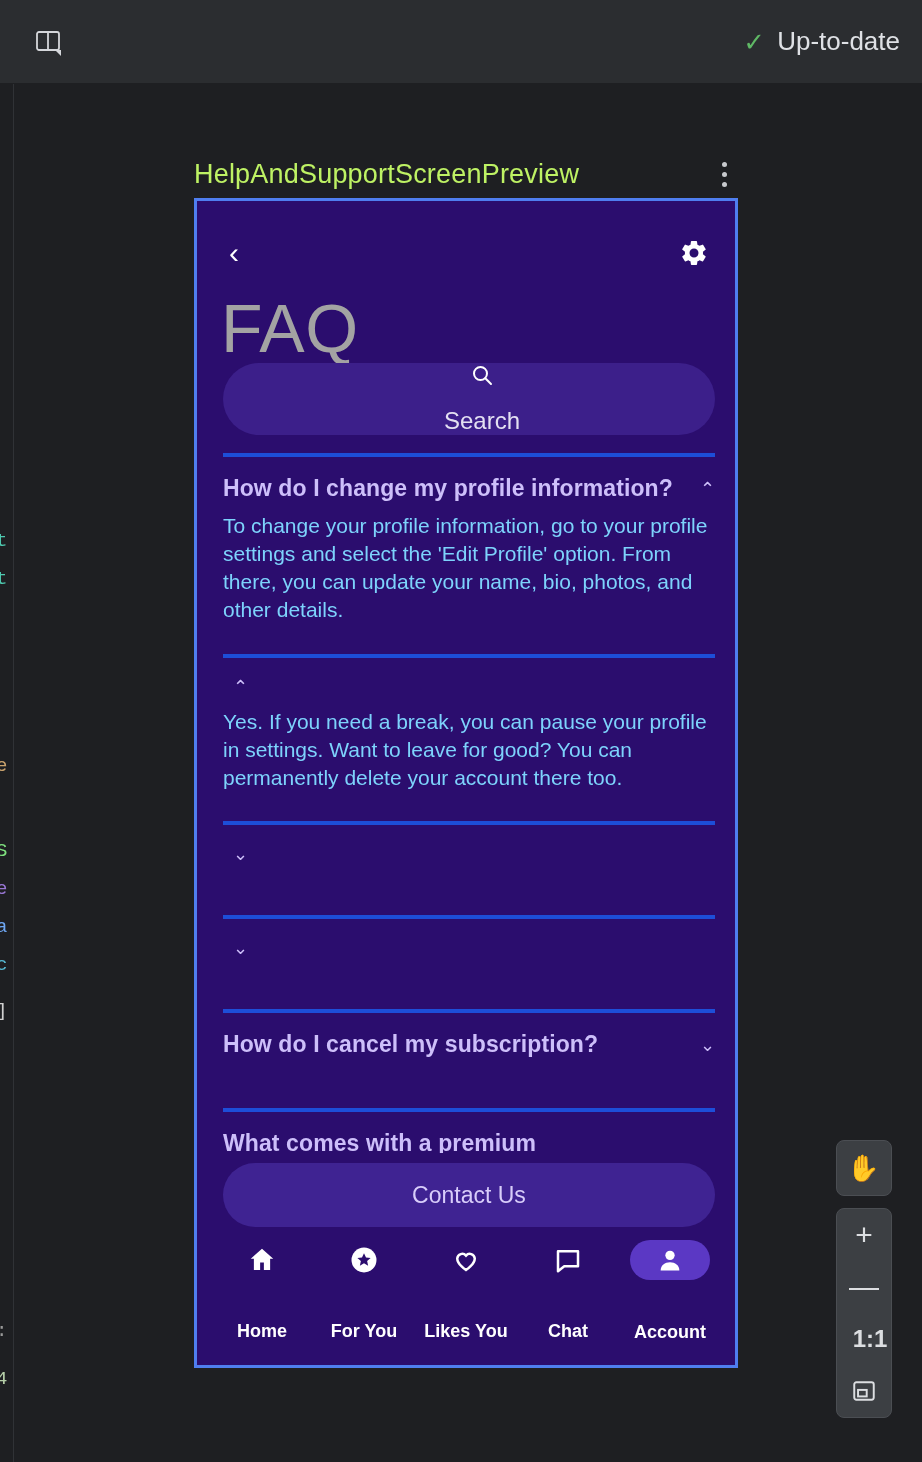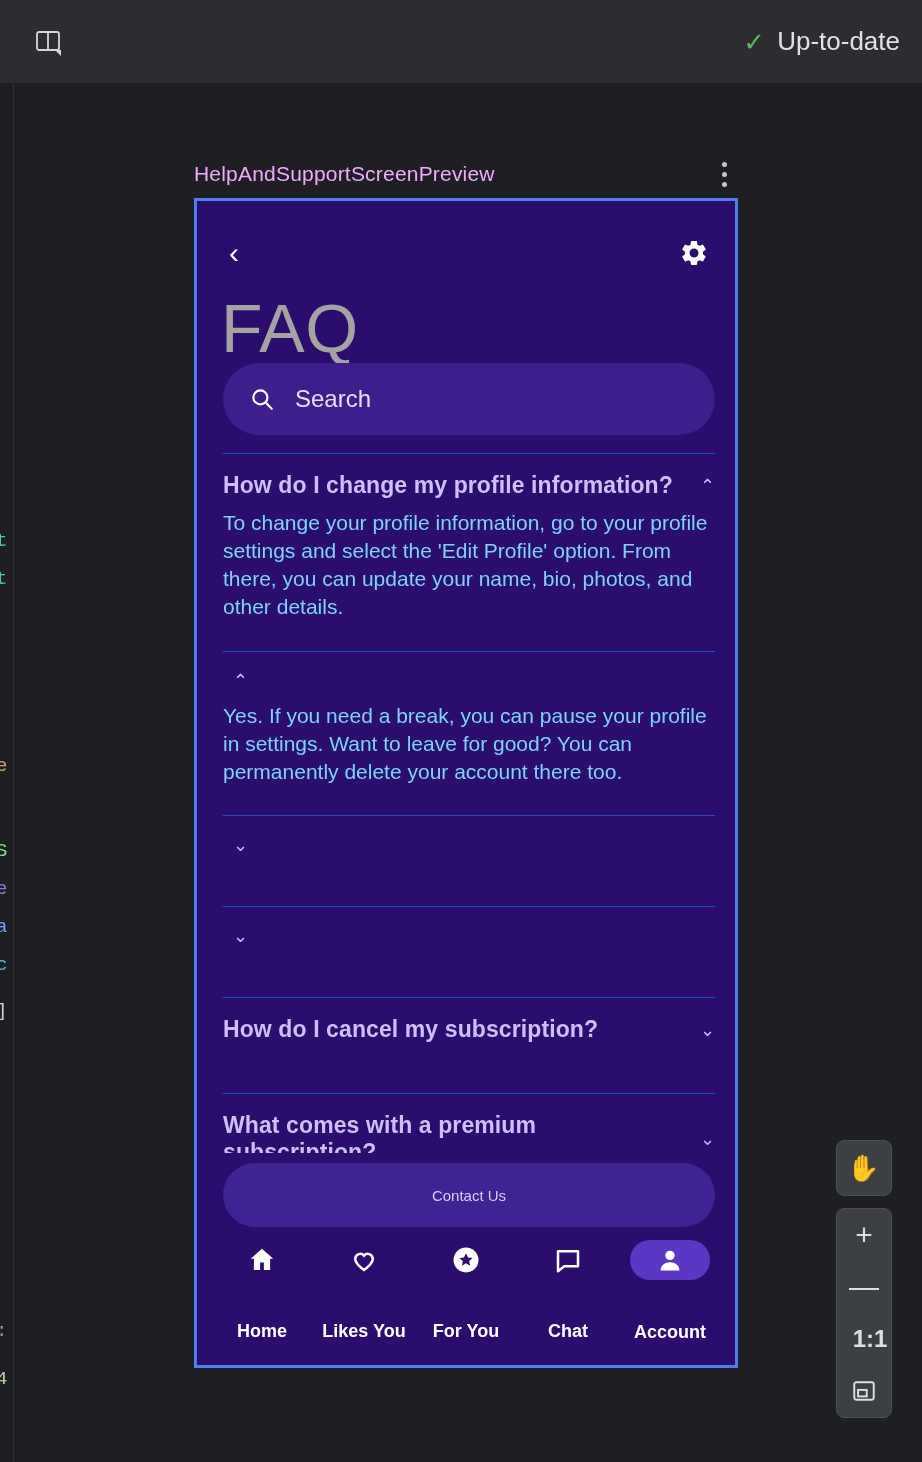--- a/index.html
+++ b/index.html
@@ -42,21 +42,21 @@
 
   
   .preview-wrap {
     position: absolute; left: 194px; top: 150px;
   }
   .preview-header {
     display: flex; align-items: center; justify-content: space-between;
     width: 544px; height: 48px;
   }
   .preview-title {
-    color: #f0abfc; font-size: 21px; letter-spacing: .2px;
+    color: #bef264; font-size: 27px; letter-spacing: .2px;
   }
   .kebab {
     width: 28px; height: 34px; display:flex; flex-direction: column;
     align-items: center; justify-content: center; gap: 5px;
   }
   .kebab i { width: 5px; height: 5px; border-radius: 50%; background: #c8cace; display:block; }
 
   
   .phone {
     position: relative;
@@ -76,49 +76,49 @@
 
   .faq-title {
     position: absolute; top: 88px; left: 24px;
     color: #a3a3a3; font-size: 68px; font-weight: 400; letter-spacing: .5px;
   }
 
   .search-pill {
     position: absolute; top: 162px; left: 26px;
     width: 492px; height: 72px; border-radius: 36px;
     background: #3c1f8a;
-    display: flex; align-items: center; gap: 20px; padding-left: 26px;
+    display: flex; align-items: center; gap: 20px; padding-left: 26px; flex-direction: column;
   }
   .search-ph { color: #e3e0f2; font-size: 24px; }
 
   .faq-list {
     position: absolute; top: 252px; left: 26px; width: 492px; height: 700px;
     overflow: hidden;
   }
-  .faq-item { border-top: 1px solid #1d4ed8; }
+  .faq-item { border-top: 4px solid #1d4ed8; }
   .faq-q-row {
     display: flex; align-items: center; justify-content: space-between;
     padding: 18px 0 6px 0;
   }
   .faq-q {
     color: #cdbffa; font-size: 23px; font-weight: bold; letter-spacing: .1px;
   }
   .chev { color: #cdbffa; font-size: 18px; padding-left: 10px; }
   .faq-a {
     color: #7dd3fc; font-size: 21px; line-height: 1.33;
     padding: 4px 2px 30px 0;
   }
   .faq-item.collapsed .faq-q-row { padding-bottom: 50px; }
 
   .contact-btn {
     position: absolute; left: 26px; top: 962px;
     width: 492px; height: 64px; border-radius: 32px;
     background: #3f2392;
     display: flex; align-items: center; justify-content: center;
-    color: #d8cdfa; font-size: 15px;
+    color: #d8cdfa; font-size: 23px;
   }
 
   .tabbar {
     position: absolute; left: 0; right: 0; bottom: 0; height: 130px;
     display: flex; align-items: center; justify-content: space-around;
     padding: 0 14px 18px 14px;
   }
   .tab { display: flex; flex-direction: column; align-items: center; gap: 8px; width: 92px; }
   .tab-label { color: #ffffff; font-size: 18px; font-weight: bold; margin-top: 34px; }
   .tab-icon { height: 38px; display: flex; align-items: center; justify-content: center; }
@@ -256,34 +256,34 @@
             <div class="tab">
               <div class="tab-icon">
                 <svg width="30" height="30" viewBox="0 0 24 24" fill="#fff">
                   <path d="M12 3l9 8h-2.5v9h-5v-6h-3v6h-5v-9H3z"></path>
                 </svg>
               </div>
               <div class="tab-label">Home</div>
             </div>
             <div class="tab">
               <div class="tab-icon">
-                <svg width="30" height="30" viewBox="0 0 24 24" fill="none" stroke="#fff" stroke-width="2">
-                  <path d="M12 20s-7-4.6-7-9.3A4 4 0 0112 8.5 4 4 0 0119 10.7C19 15.4 12 20 12 20z"></path>
-                </svg>
-              </div>
-              <div class="tab-label">Likes You</div>
-            </div>
-            <div class="tab">
-              <div class="tab-icon">
                 <svg width="30" height="30" viewBox="0 0 24 24" fill="#fff">
                   <circle cx="12" cy="12" r="10"></circle>
                   <path d="M12 6.5l1.6 3.4 3.7.4-2.8 2.5.8 3.7-3.3-1.9-3.3 1.9.8-3.7-2.8-2.5 3.7-.4z" fill="#2b0d6e"></path>
                 </svg>
               </div>
               <div class="tab-label">For You</div>
+            </div>
+            <div class="tab">
+              <div class="tab-icon">
+                <svg width="30" height="30" viewBox="0 0 24 24" fill="none" stroke="#fff" stroke-width="2">
+                  <path d="M12 20s-7-4.6-7-9.3A4 4 0 0112 8.5 4 4 0 0119 10.7C19 15.4 12 20 12 20z"></path>
+                </svg>
+              </div>
+              <div class="tab-label">Likes You</div>
             </div>
             <div class="tab">
               <div class="tab-icon">
                 <svg width="30" height="30" viewBox="0 0 24 24" fill="none" stroke="#fff" stroke-width="2">
                   <path d="M4 5h16v12H9l-5 4z" stroke-linejoin="round"></path>
                 </svg>
               </div>
               <div class="tab-label">Chat</div>
             </div>
             <div class="tab active">

